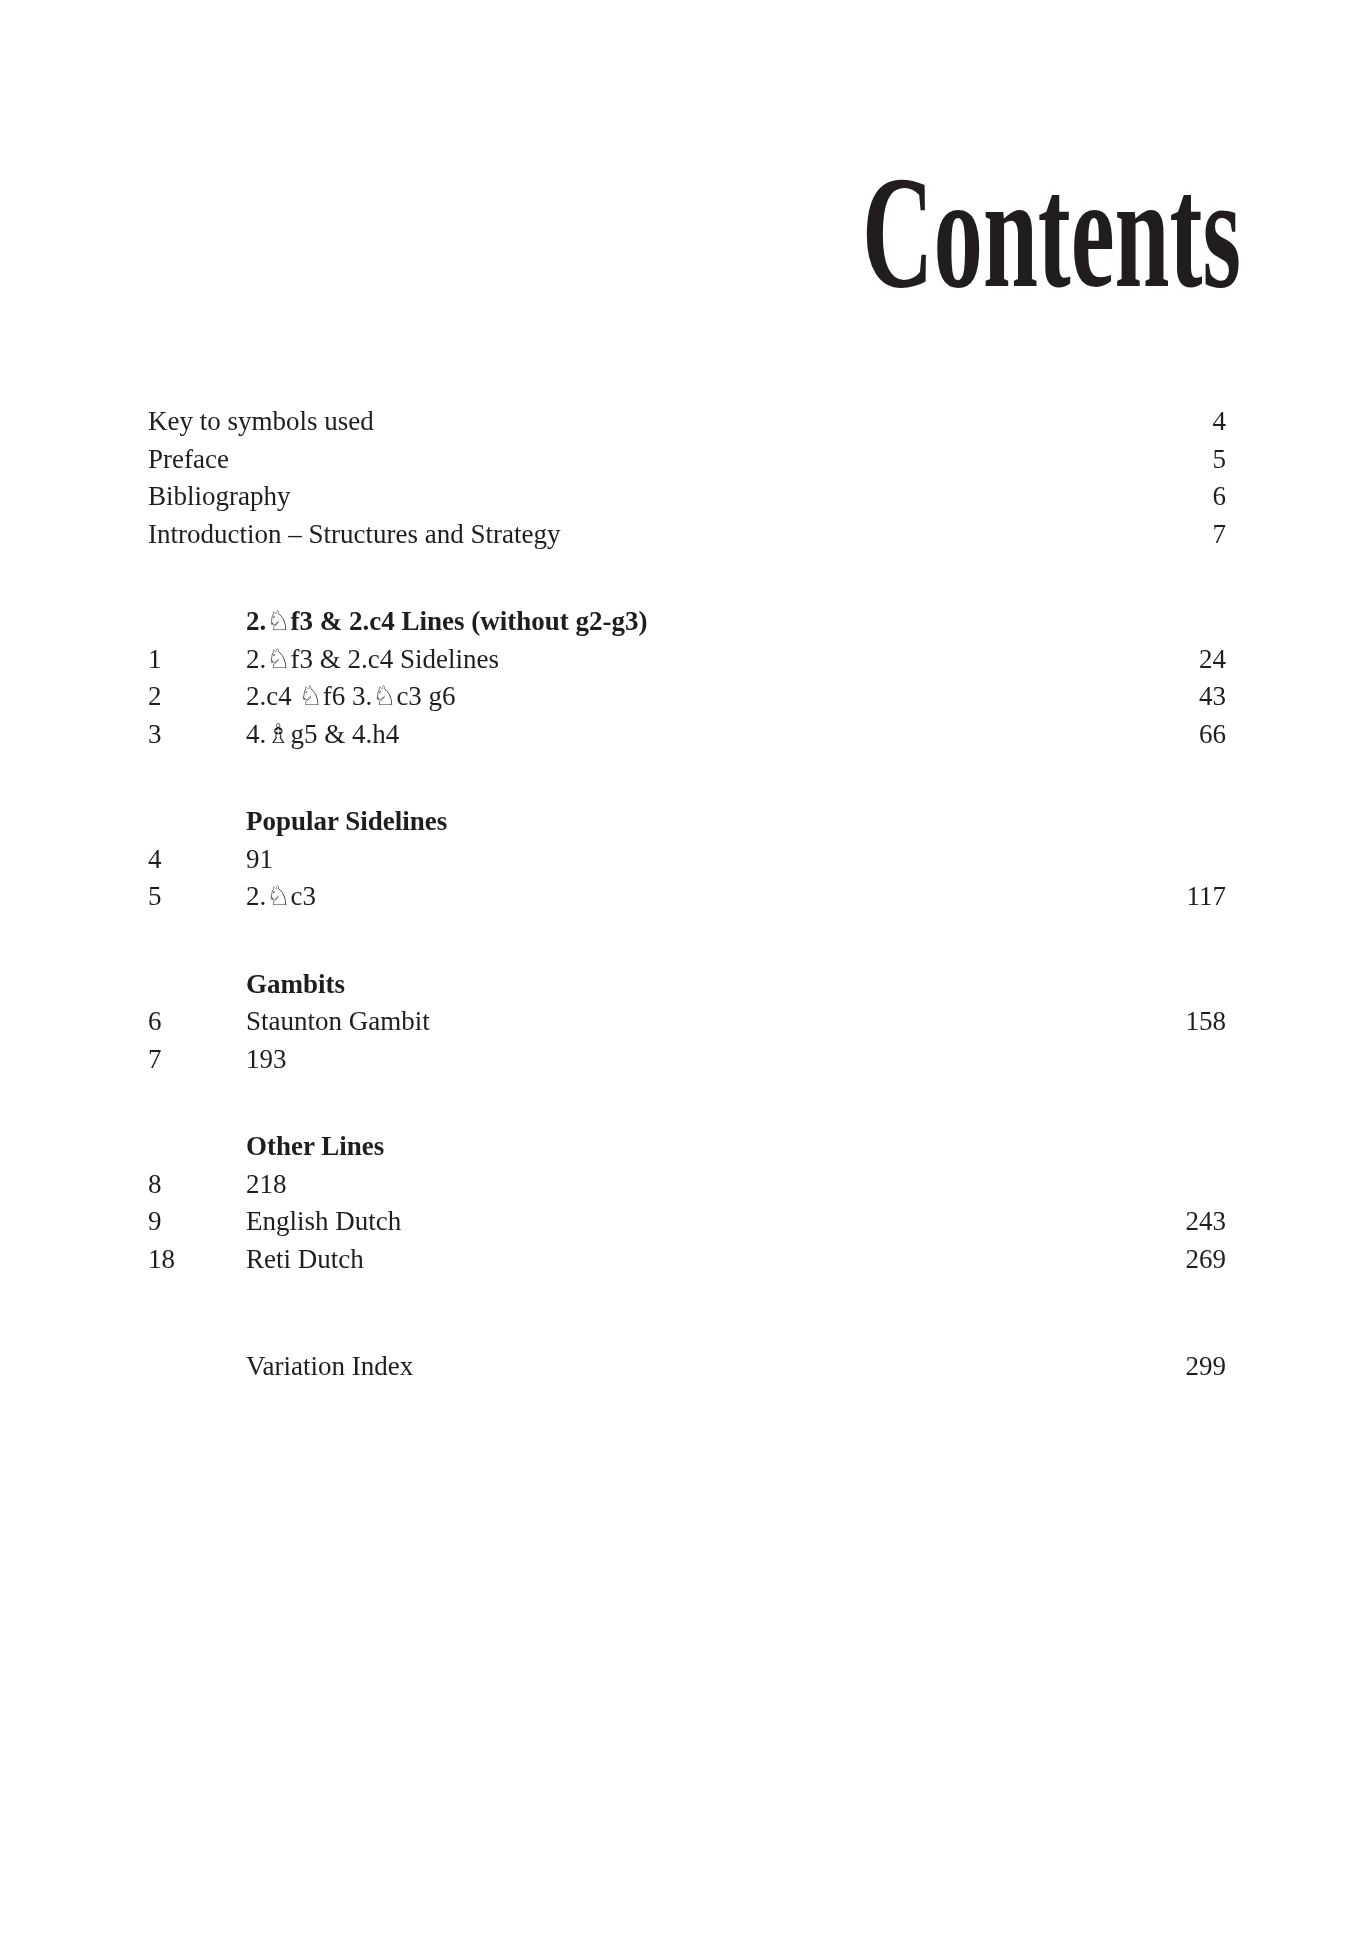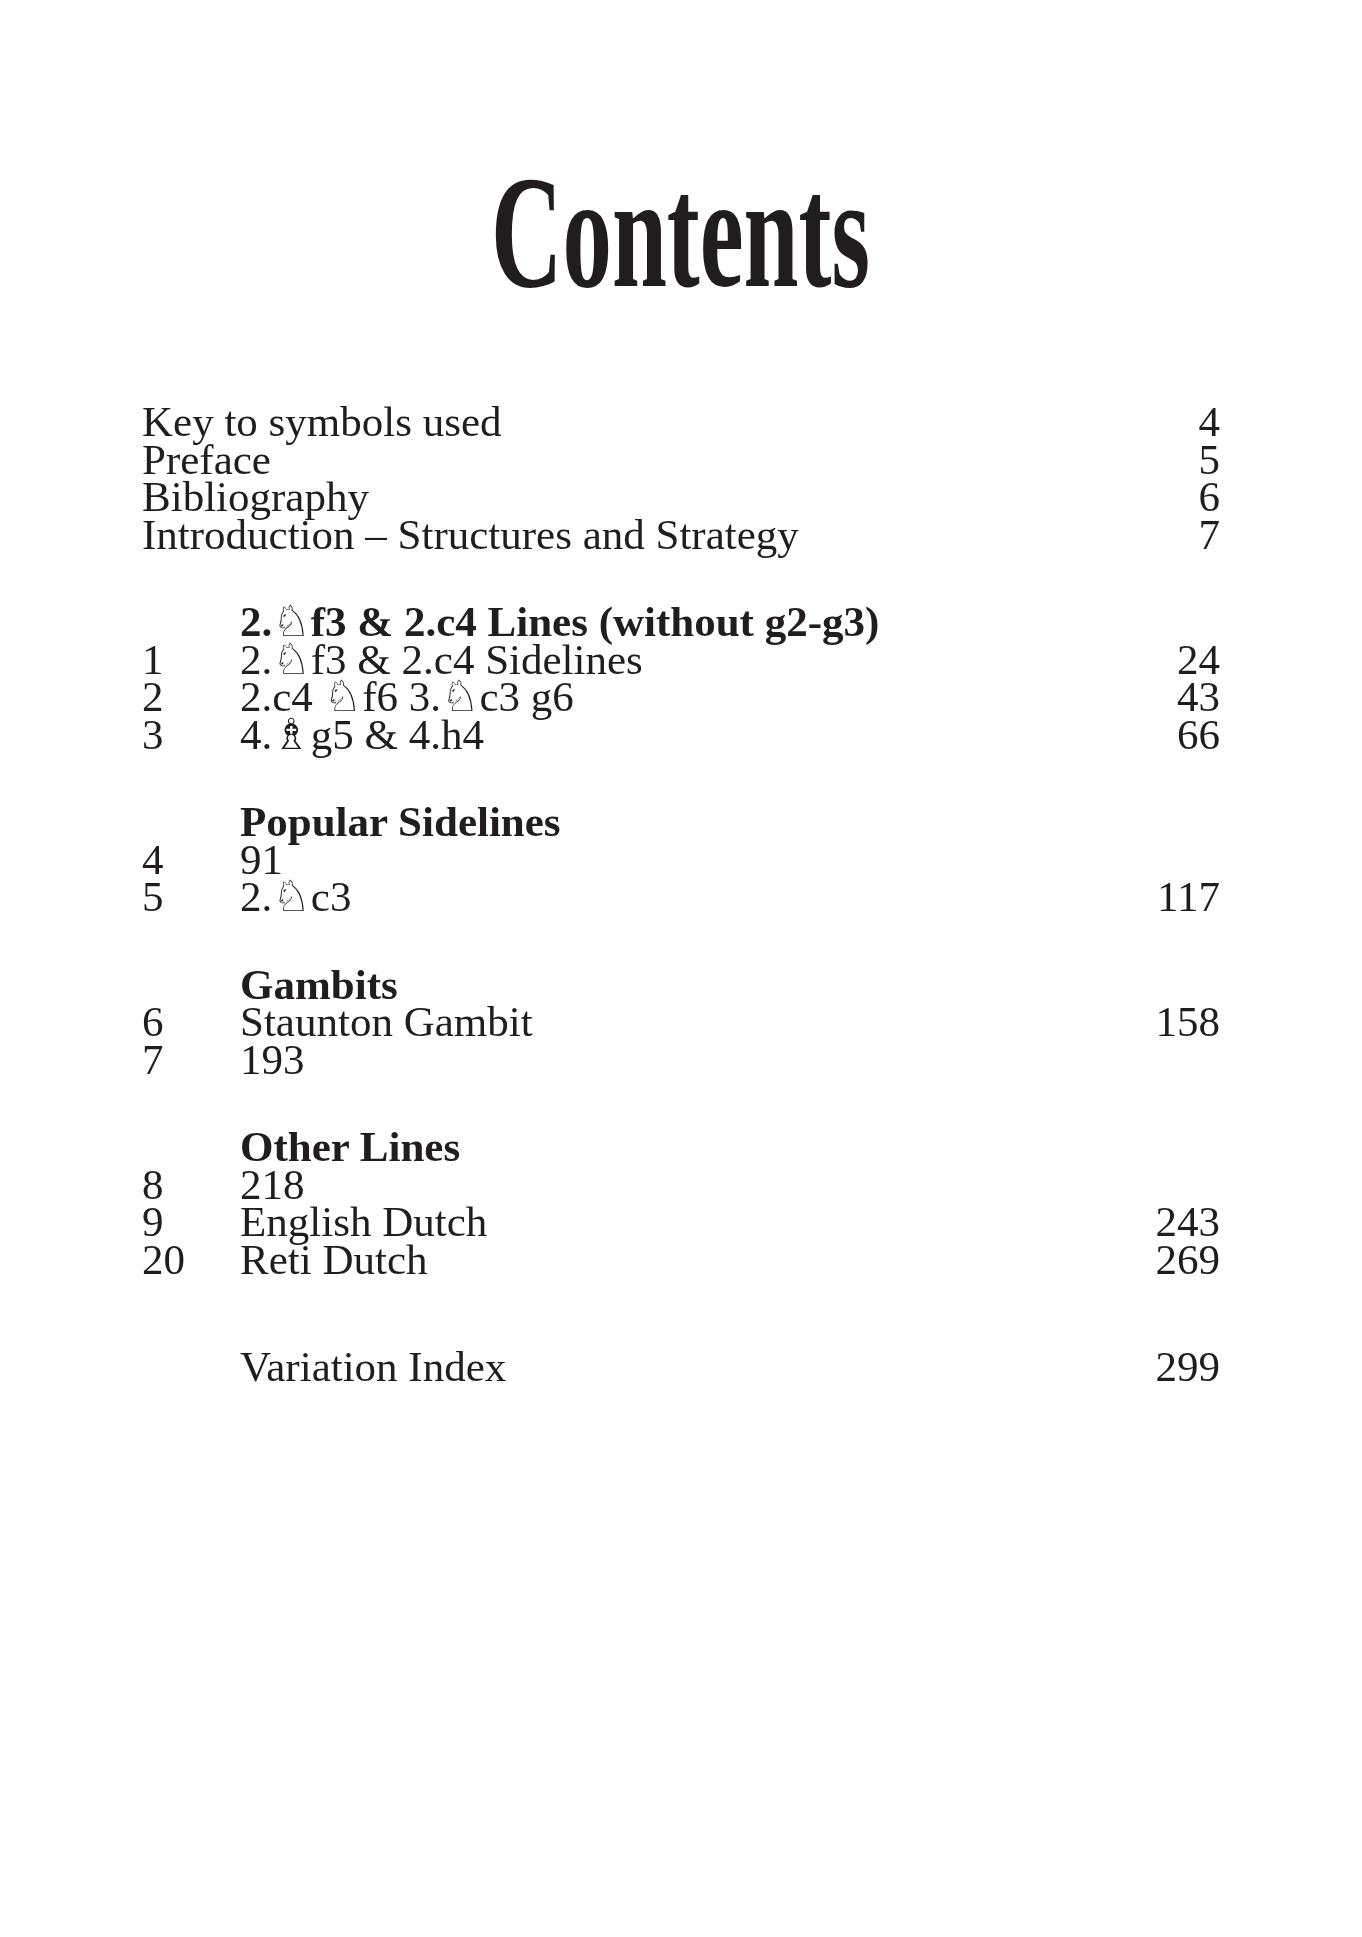--- a/index.html
+++ b/index.html
@@ -16,39 +16,39 @@
     overflow: hidden;
   }
 
   
   .page-title {
     position: absolute;
     top: 151px;
     left: 0;
     width: 1362px;
     margin: 0;
-    text-align: center;
+    text-align: right;
     font-weight: 700;
     font-size: 162px;
     line-height: 162px;
     white-space: nowrap;
   }
   .page-title .squeeze {
     display: inline-block;
     transform: scaleX(0.61);
     transform-origin: 50% 50%;
   }
 
   
   .toc {
     position: absolute;
-    left: 142px;
+    left: 148px;
     top: 403px;
     width: 1078px;
-    font-size: 43px;
+    font-size: 27px;
     line-height: 37.5px;
   }
   .row {
     display: flex;
     align-items: baseline;
   }
   .num {
     flex: 0 0 98px;
   }
   .title {
@@ -147,21 +147,21 @@
   <div class="row">
     <span class="num">8</span>
     <span class="pageno">218</span>
   </div>
   <div class="row">
     <span class="num">9</span>
     <span class="title">English Dutch</span>
     <span class="pageno">243</span>
   </div>
   <div class="row">
-    <span class="num">20</span>
+    <span class="num">18</span>
     <span class="title">Reti Dutch</span>
     <span class="pageno">269</span>
   </div>
 
   <div class="row gap-top">
     <span class="num"></span>
     <span class="title">Variation Index</span>
     <span class="pageno">299</span>
   </div>
 

